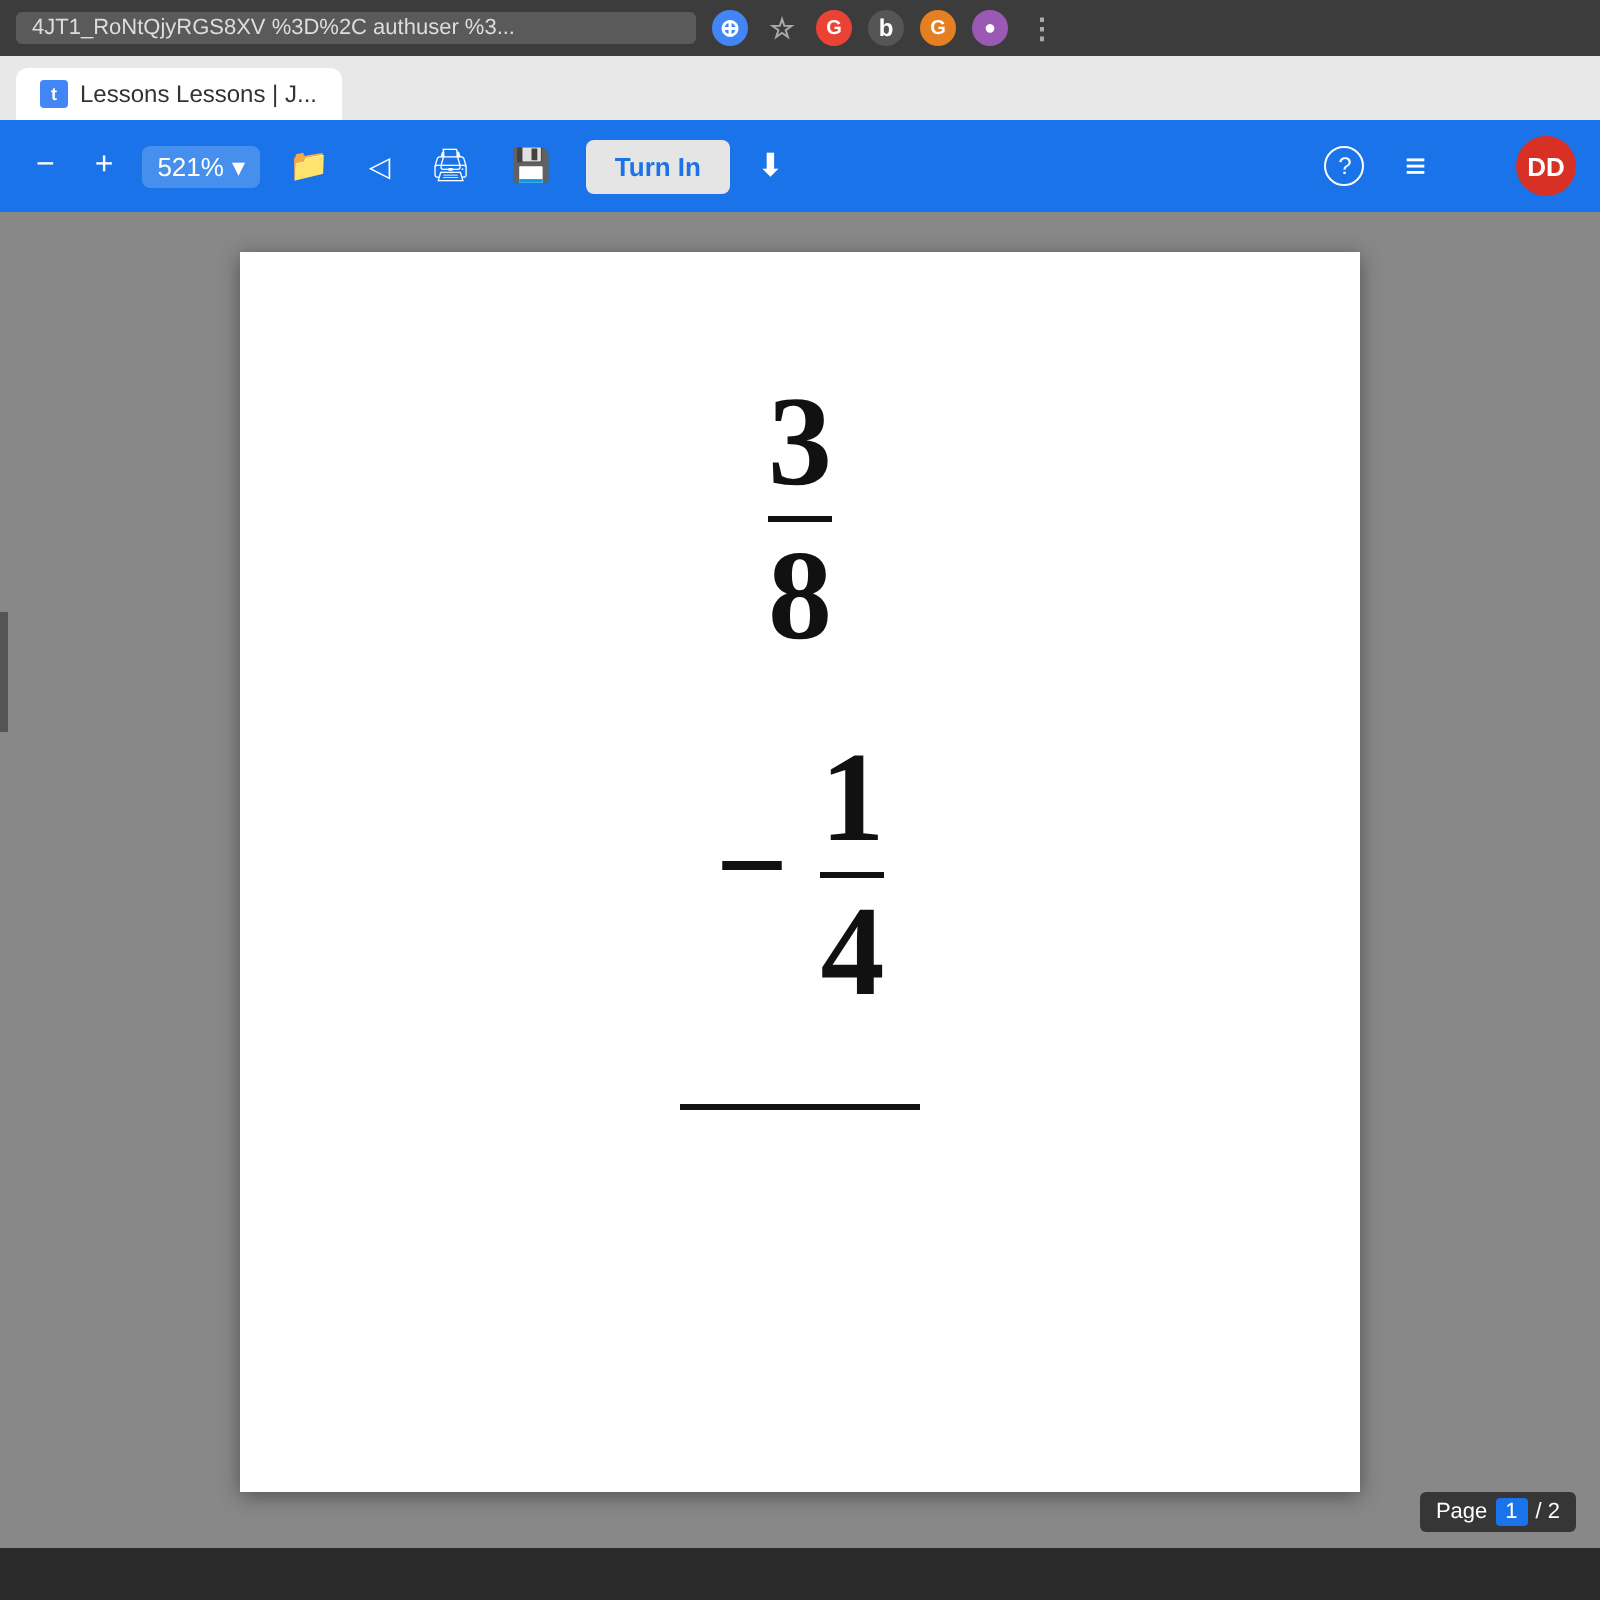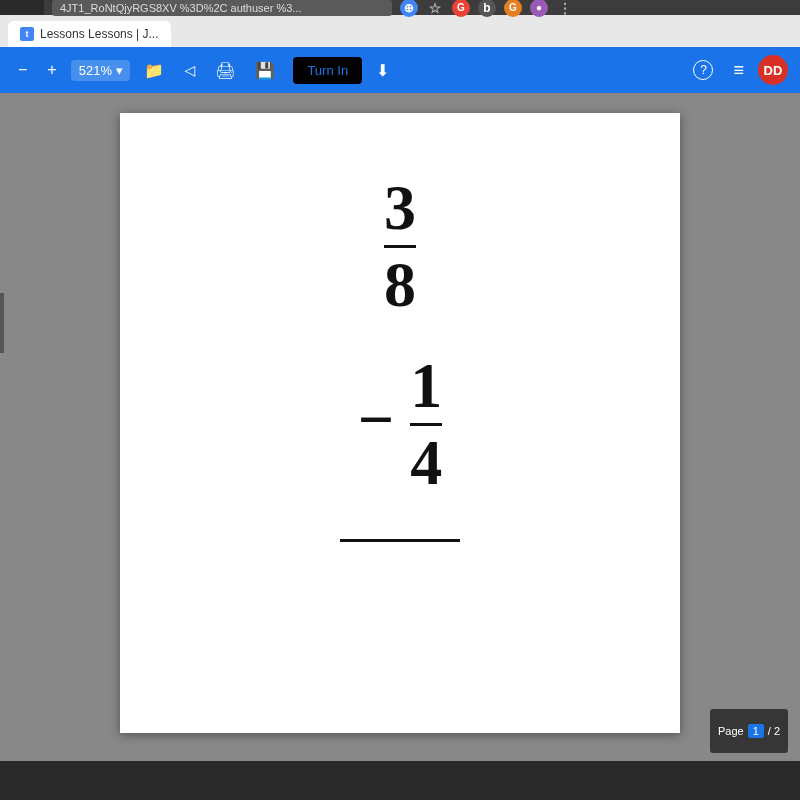--- a/index.html
+++ b/index.html
@@ -8,27 +8,26 @@
       width: 800px;
       height: 800px;
       overflow: hidden;
       background: #2a2a2a;
       font-family: Arial, sans-serif;
     }
 
     
     .browser-top {
       background: #3c3c3c;
-      height: 15px;
+      height: 28px;
       display: flex;
       align-items: center;
       padding: 0 8px;
       font-size: 11px;
       color: #ccc;
-      margin-left: 44px;
     }
 
     .address-bar {
       background: #5a5a5a;
       border-radius: 3px;
       padding: 2px 8px;
       font-size: 11px;
       color: #ddd;
       flex: 1;
       max-width: 340px;
@@ -118,27 +117,27 @@
       border-radius: 4px;
       padding: 3px 8px;
       color: white;
       font-size: 13px;
       display: flex;
       align-items: center;
       gap: 4px;
     }
 
     .turn-in-btn {
-      background: #000000;
+      background: #e5e5e5;
       color: #1a73e8;
       border: none;
       border-radius: 4px;
       padding: 6px 14px;
       font-size: 13px;
-      font-weight: 400;
+      font-weight: 700;
       cursor: pointer;
       display: flex;
       align-items: center;
       gap: 4px;
       margin-left: 4px;
     }
 
     .toolbar-spacer { flex: 1; }
 
     .avatar-btn {
@@ -147,20 +146,21 @@
       background: #d93025;
       border-radius: 50%;
       color: white;
       font-size: 13px;
       font-weight: bold;
       display: flex;
       align-items: center;
       justify-content: center;
       cursor: pointer;
       border: none;
+      margin-left: 31px;
     }
 
     
     .doc-area {
       background: #888;
       height: calc(800px - 28px - 32px - 46px - 26px);
       position: relative;
       display: flex;
       align-items: flex-start;
       justify-content: center;
@@ -232,21 +232,21 @@
     }
 
     
     .page-indicator {
       position: absolute;
       bottom: 8px;
       right: 12px;
       background: rgba(0,0,0,0.6);
       color: white;
       font-size: 11px;
-      padding: 15px 8px;
+      padding: 3px 8px;
       border-radius: 3px;
       display: flex;
       align-items: center;
       gap: 4px;
     }
 
     .page-num-current {
       background: #1a73e8;
       color: white;
       padding: 1px 5px;

